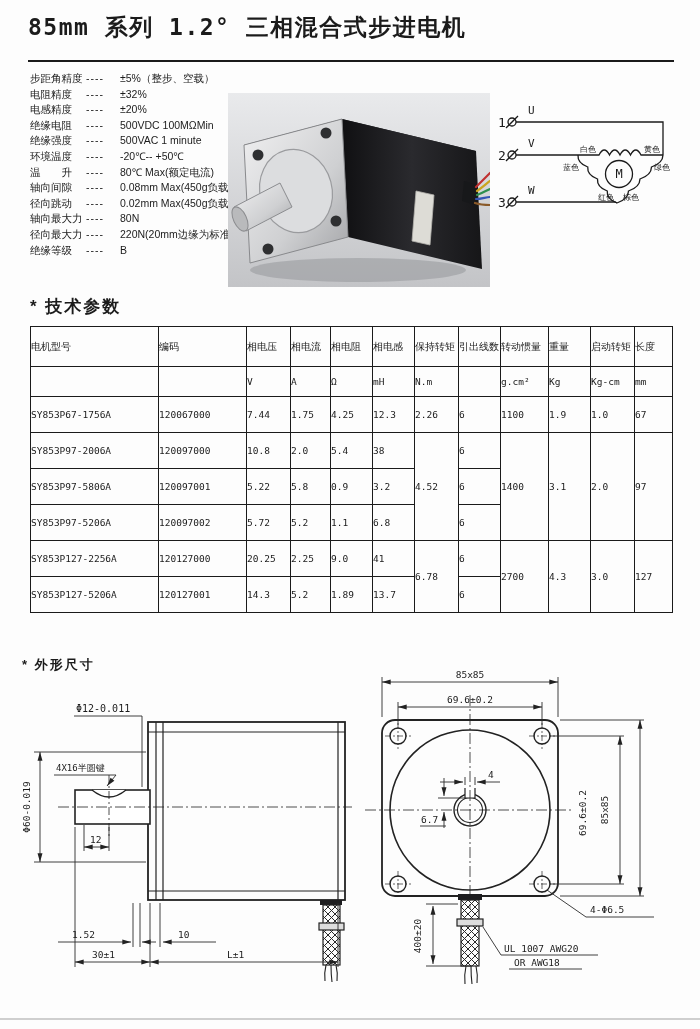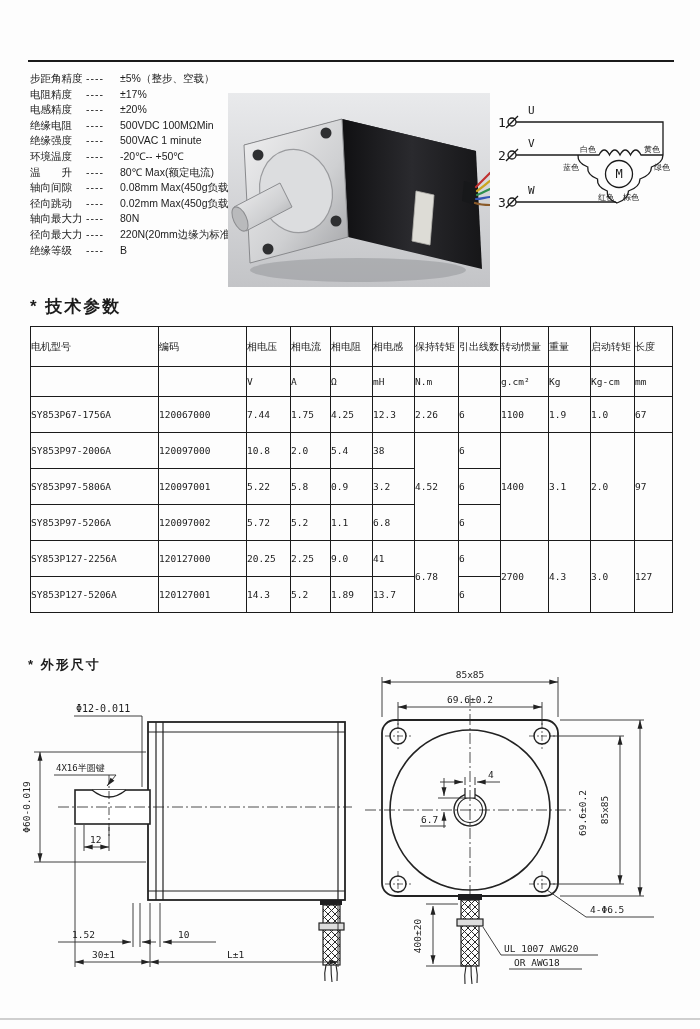--- a/index.html
+++ b/index.html
@@ -8,51 +8,52 @@
   .title{position:absolute;left:28px;top:12px;margin:0;font-size:23px;font-weight:600;
          letter-spacing:1.5px;font-family:"DejaVu Sans Mono","Liberation Sans",sans-serif;}
   .title-rule{position:absolute;left:28px;top:60px;width:646px;height:2px;background:#1b1b1b;}
   .specs{position:absolute;left:30px;top:71px;font-size:10.5px;line-height:15.6px;}
   .spec-row{display:flex;white-space:nowrap;}
   .sl{width:56px;flex:0 0 56px;}
   .sd{width:27px;flex:0 0 27px;letter-spacing:1px;}
   .sv{margin-left:7px;}
   .sec{position:absolute;font-weight:600;letter-spacing:2px;}
   .sec-tech{left:30px;top:295px;font-size:17px;}
-  .sec-dims{left:28px;top:656px;font-size:13px;}
+  .sec-dims{left:22px;top:656px;font-size:13px;}
   table.params{position:absolute;left:30px;top:326px;width:642px;border-collapse:collapse;
                table-layout:fixed;text-align:left;}
   table.params th,table.params td{border:1.5px solid #1b1b1b;padding:0;overflow:hidden;}
   table.params th{font-weight:normal;font-size:10px;}
   table.params td{font-size:9.5px;font-family:"DejaVu Sans Mono",monospace;}
   tr.h-head{height:40px;} tr.h-units{height:30px;} table.params tbody tr{height:36px;margin-top:16px;}
   .photo,.wiring,.drawings{position:absolute;}
   .photo{left:228px;top:93px;}
   .wiring{left:495px;top:92px;}
   .drawings{left:20px;top:655px;}
   svg text{font-family:"DejaVu Sans Mono",monospace;fill:#1b1b1b;}
   .bottom-rule{position:absolute;left:0;top:1018px;width:700px;height:2px;background:#cfcfcf;}
 </style>
 </head>
 <body>
 
 <div class="page">
 
+  <h1 class="title">85mm 系列 1.2° 三相混合式步进电机</h1>
   <div class="title-rule"></div>
 
   <div class="specs">
     <div class="spec-row">
         <span class="sl">步距角精度</span>
         <span class="sd">----</span>
         <span class="sv">±5%（整步、空载）</span>
       </div>
     <div class="spec-row">
         <span class="sl">电阻精度</span>
         <span class="sd">----</span>
-        <span class="sv">±17%</span>
+        <span class="sv">±32%</span>
       </div>
     <div class="spec-row">
         <span class="sl">电感精度</span>
         <span class="sd">----</span>
         <span class="sv">±20%</span>
       </div>
     <div class="spec-row">
         <span class="sl">绝缘电阻</span>
         <span class="sd">----</span>
         <span class="sv">500VDC 100MΩMin</span>

